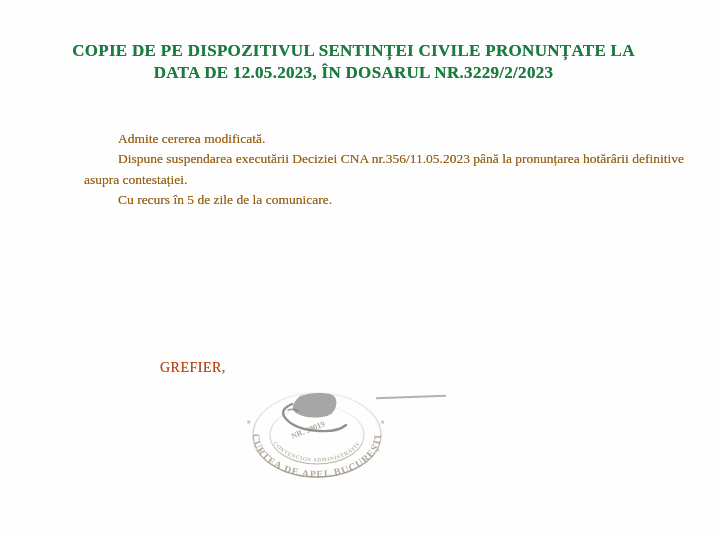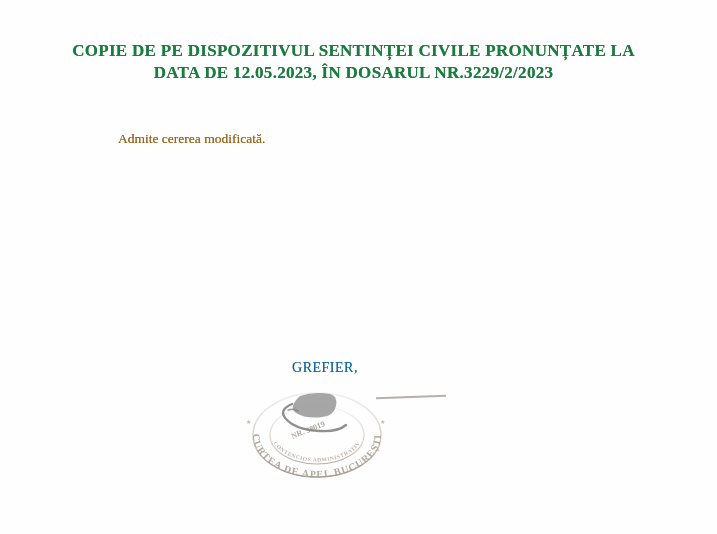--- a/index.html
+++ b/index.html
@@ -27,25 +27,24 @@
     font-size:13.5px;
     line-height:20.3px;
     color:#a16207;
     text-shadow:0 0 .5px rgba(40,40,40,.5);
     margin-left:31px;
   }
   .body-text p{margin:0;text-indent:34px;}
   .sig{
     position:absolute;
     top:358px;left:160px;width:330px;
-    text-align:center;
     font-size:14px;
     line-height:19px;
     letter-spacing:.5px;
-    color:#0369a1;
+    color:#c2410c;
     text-shadow:0 0 .6px rgba(60,60,60,.5);
   }
   .stamp-svg{position:absolute;left:242px;top:390px;width:150px;height:98px;}
   .scrawl-svg{position:absolute;left:262px;top:386px;width:115px;height:58px;}
   .name-underline{
     position:absolute;left:376px;top:396px;width:70px;height:2px;
     background:rgba(122,113,100,.55);
     transform:rotate(-2deg);
   }
   .stamp-text{font-family:"Liberation Serif","DejaVu Serif",serif;font-weight:bold;}
@@ -55,20 +54,22 @@
 
 <div class="page">
 
   <header class="title">
     <div>COPIE DE PE DISPOZITIVUL SENTINȚEI CIVILE PRONUNȚATE LA</div>
     <div>DATA DE 12.05.2023, ÎN DOSARUL NR.3229/2/2023</div>
   </header>
 
   <div class="body-text">
     <p>Admite cererea modificată.</p>
+    <p>Dispune suspendarea executării Deciziei CNA nr.356/11.05.2023 până la pronunțarea hotărârii definitive asupra contestației.</p>
+    <p>Cu recurs în 5 de zile de la comunicare.</p>
   </div>
 
   <div class="sig">
     <div>GREFIER,</div>
   </div>
 
   <svg class="stamp-svg" viewBox="0 0 150 98" xmlns="http://www.w3.org/2000/svg">
     <defs>
       <linearGradient id="fade" x1="0" y1="0" x2="0" y2="1">
         <stop offset="0" stop-color="#c9c1b4" stop-opacity="0.25"></stop>

